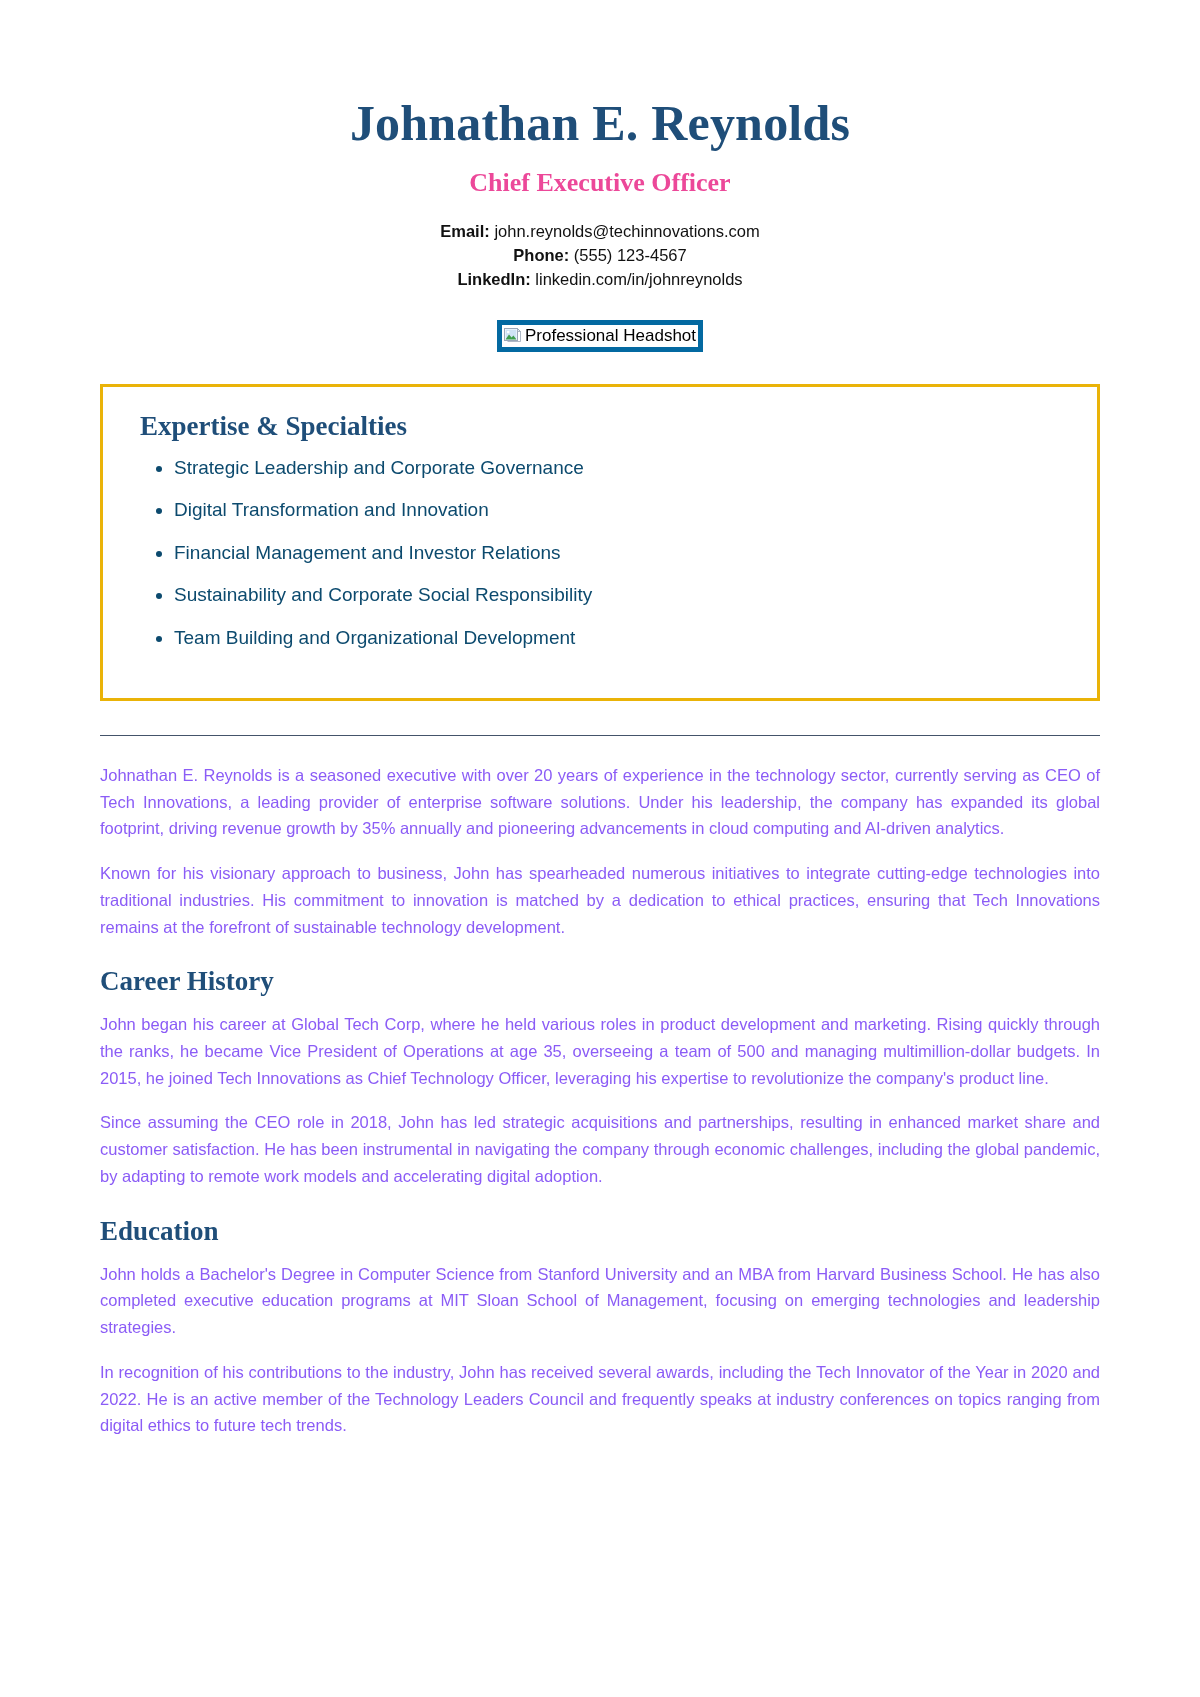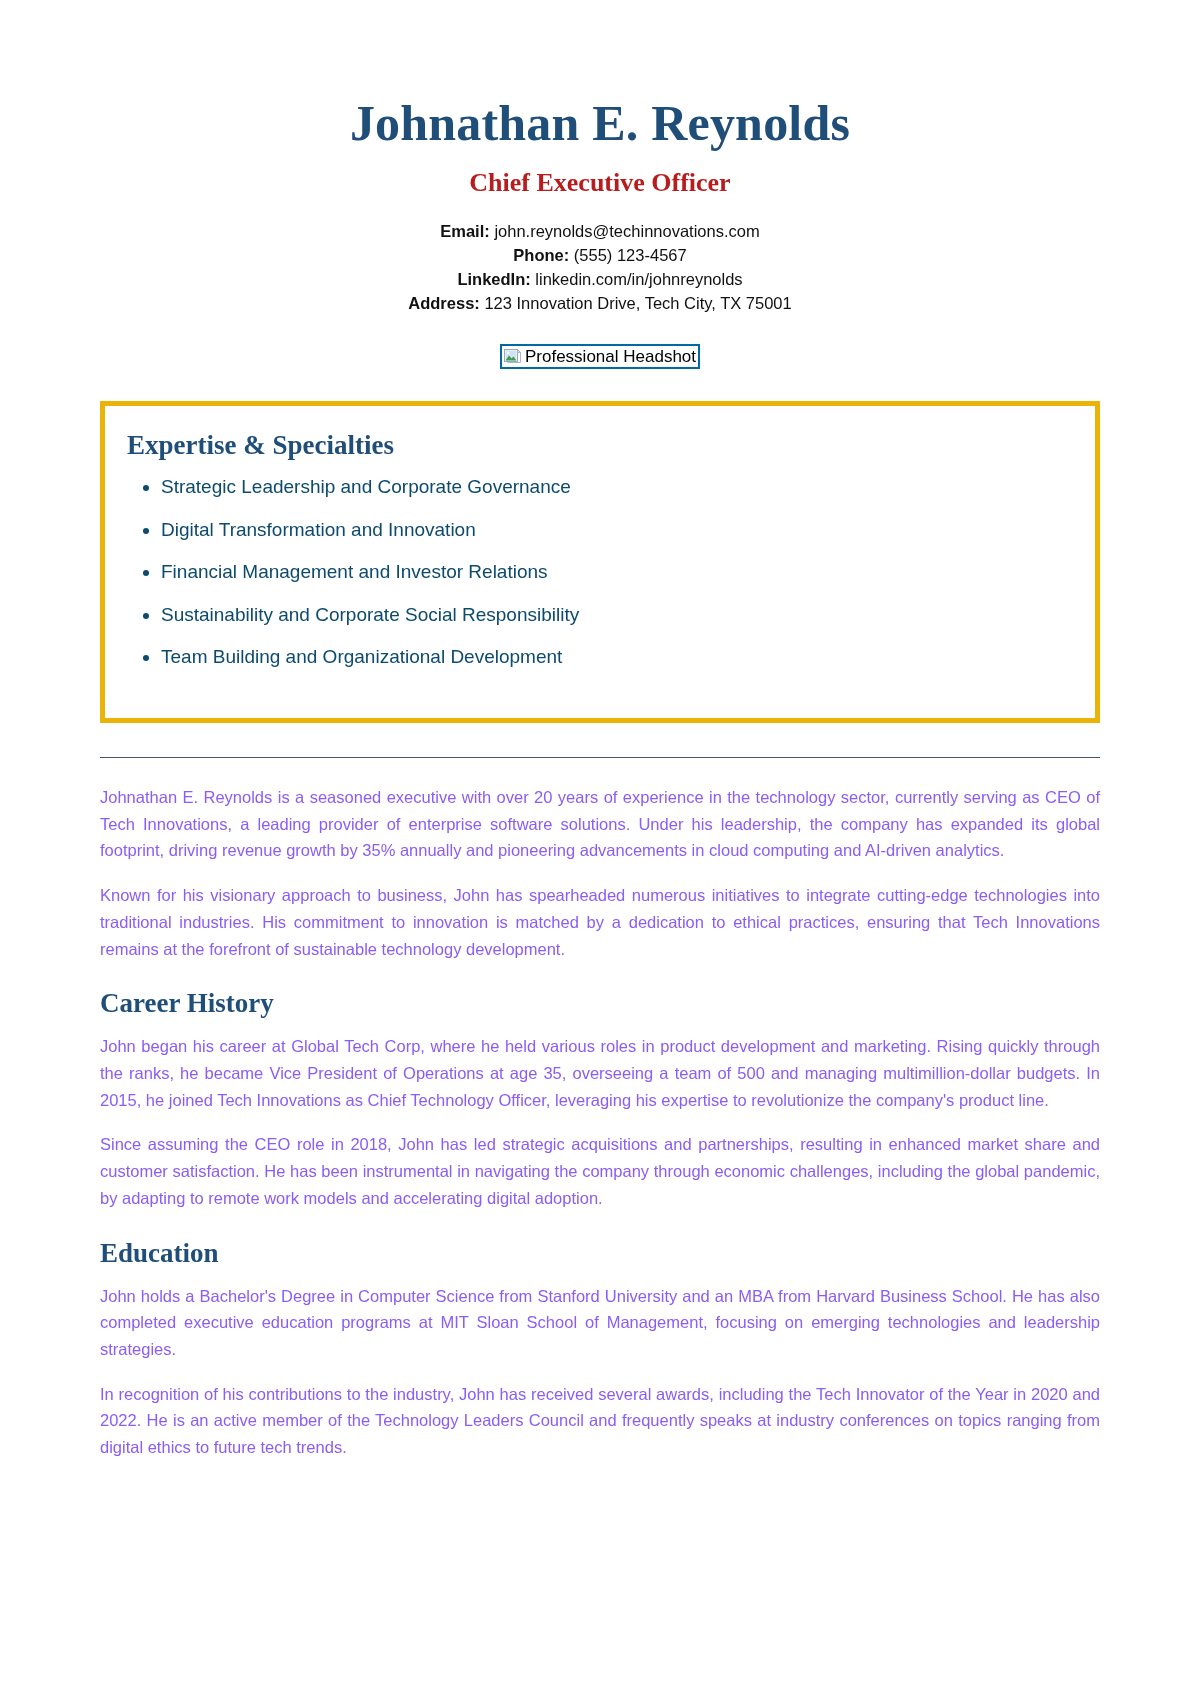--- a/index.html
+++ b/index.html
@@ -32,21 +32,21 @@
     line-height: 1.1;
     color: #1F4E79;
     margin: 0 0 16px 0;
     letter-spacing: 0.2px;
   }
   .job-title {
     font-family: "Liberation Serif", serif;
     font-weight: bold;
     font-size: 26px;
     line-height: 1.2;
-    color: #b91c1c;
+    color: #ec4899;
     margin: 0 0 22px 0;
   }
   .contact-block {
     font-size: 16.5px;
     line-height: 1.45;
     color: #111111;
   }
   .contact-line {
     margin: 0;
   }
@@ -56,43 +56,43 @@
 
   
   .headshot-wrap {
     text-align: center;
     margin-top: 28px;
   }
   .broken-image {
     display: inline-flex;
     align-items: center;
     gap: 4px;
-    border: 2px solid #0369a1;
+    border: 5px solid #0369a1;
     padding: 1px 2px 1px 2px;
     background: #ffffff;
     font-size: 17px;
     line-height: 1.15;
     color: #000000;
     vertical-align: middle;
   }
   .broken-icon {
     width: 17px;
     height: 16px;
     flex: 0 0 auto;
     display: block;
   }
   .broken-alt {
     white-space: nowrap;
   }
 
   
   .expertise-box {
     margin-top: 32px;
-    border: 5px solid #eab308;
-    padding: 18px 26px 26px 22px;
+    border: 3px solid #eab308;
+    padding: 18px 26px 26px 37px;
     box-sizing: border-box;
   }
   .expertise-title {
     font-family: "Liberation Serif", serif;
     font-weight: bold;
     font-size: 27px;
     color: #1F4E79;
     margin: 6px 0 12px 0;
   }
   .expertise-list {
@@ -154,24 +154,20 @@
         <span>john.reynolds@techinnovations.com</span>
       </p>
       <p class="contact-line">
         <span class="contact-label">Phone:</span>
         <span>(555) 123-4567</span>
       </p>
       <p class="contact-line">
         <span class="contact-label">LinkedIn:</span>
         <span>linkedin.com/in/johnreynolds</span>
       </p>
-      <p class="contact-line">
-        <span class="contact-label">Address:</span>
-        <span>123 Innovation Drive, Tech City, TX 75001</span>
-      </p>
     </div>
 
     <div class="headshot-wrap">
       <span class="broken-image">
         <svg class="broken-icon" viewBox="0 0 17 16">
           <rect x="0.5" y="0.5" width="13" height="12" fill="#ffffff" stroke="#9aa7b8" stroke-width="1"></rect>
           <rect x="1.5" y="1.5" width="11" height="10" fill="#cfe3f5"></rect>
           <path d="M1.5 11.5 L5 6.5 L7.6 9.6 L9.4 7.6 L12.5 11.5 Z" fill="#3f9e4d"></path>
           <circle cx="4.2" cy="4" r="1.3" fill="#ffffff"></circle>
           <path d="M13.5 0.5 L16.5 3.5 L13.5 3.5 Z" fill="#e9eef4" stroke="#9aa7b8" stroke-width="0.8" stroke-linejoin="round"></path>

